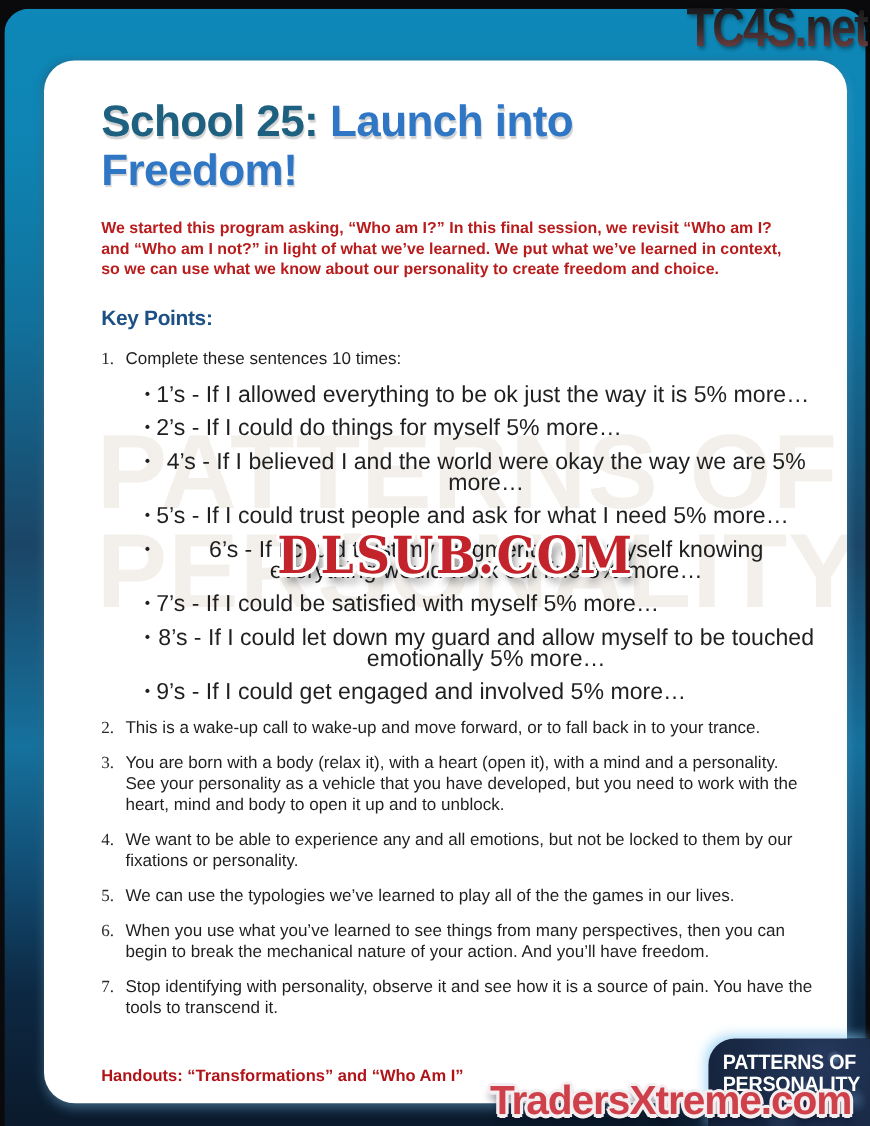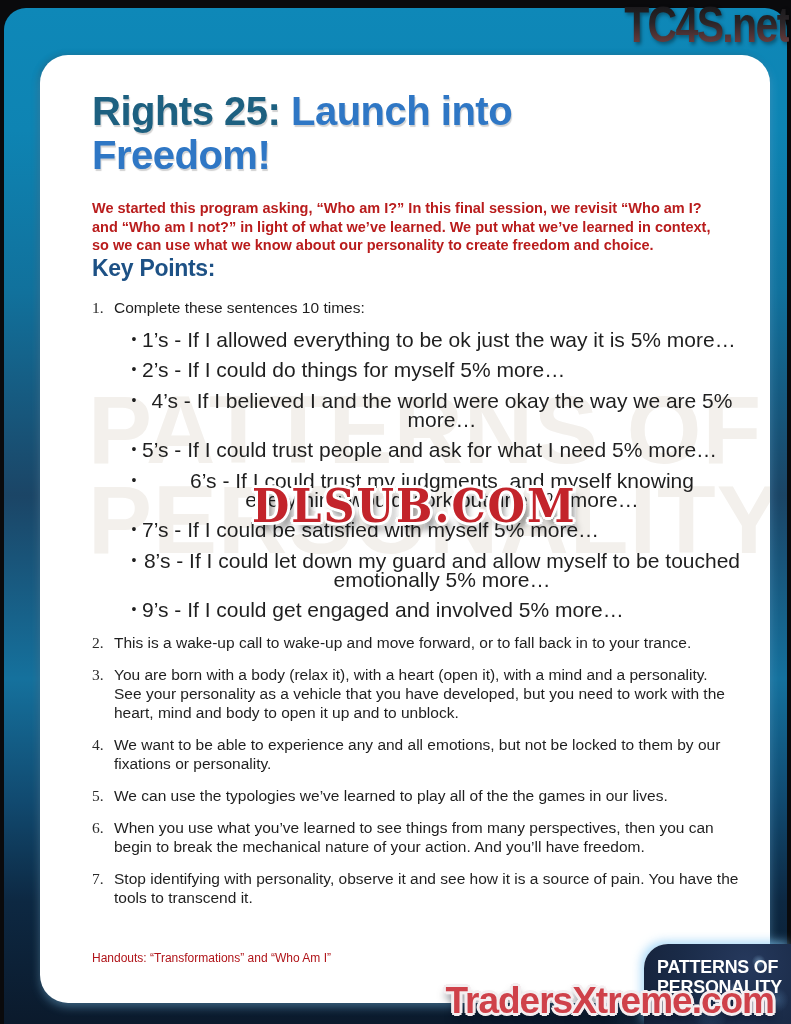--- a/index.html
+++ b/index.html
@@ -35,34 +35,34 @@
   .content { position:relative; z-index:1; }
 
   h1.title { width:505px; font-size:40px; line-height:44px; font-weight:bold;
     letter-spacing:-0.5px; text-shadow:1px 2px 1px rgba(0,0,0,.18); }
   .title-teal { color:#1d6080; }
   .title-blue { color:#2f77c5; }
 
   .intro { margin-top:22px; width:628px; font-size:14.5px; line-height:18.5px;
     font-weight:bold; color:#b91c1c; }
 
-  .kp-heading { font-size:23px; font-weight:bold; color:#1d5185;
+  .kp-heading { margin-top:24px; font-size:19px; font-weight:bold; color:#1d5185;
     letter-spacing:-0.3px; }
 
   .kp-list { margin-top:16px; color:#1f1f1f; }
   .kp-item { display:flex; margin-bottom:13px; }
   .kp-num { width:22px; flex:0 0 22px; font-family:"Liberation Serif", serif;
     font-size:15.5px; line-height:19px; color:#2a2a2a; }
   .kp-text { font-size:15.5px; line-height:19px; max-width:625px; }
   .kp-bullets { margin:2px 0 14px 34px; }
   .kp-bullet { display:flex; margin-bottom:11.5px; font-size:21px; line-height:19px;text-align:center; }
   .kp-bullet::before { content:"\2022"; flex:0 0 16px; font-size:14px; }
   .kp-bullet > div { max-width:600px; }
 
-  .handouts { margin-top:44px; font-size:12px; font-weight:normal; color:#b01419; }
+  .handouts { margin-top:44px; font-size:15px; font-weight:bold; color:#b01419; }
 
   .footer { position:absolute; left:0; right:0; bottom:38px; text-align:center;
     font-family:"DejaVu Serif", serif; font-size:9px; color:#5a5550;
     letter-spacing:.2px; }
 
   
   .logo-block {
     position:absolute; right:0; bottom:0; width:147px; height:80px; z-index:3;
     border-top-left-radius:24px;
     background:radial-gradient(circle at 70% 25%, #26395d 0%, #1a2b48 55%, #15223a 100%);
@@ -115,21 +115,21 @@
   <div class="frame"></div>
 
   <div class="card">
 
     <div class="ghost">
       <div>PATTERNS OF</div>
       <div>PERSONALITY</div>
     </div>
 
     <div class="content">
-      <h1 class="title"><span class="title-teal">Rights 25: </span><span class="title-blue">Launch into Freedom!</span></h1>
+      <h1 class="title"><span class="title-teal">School 25: </span><span class="title-blue">Launch into Freedom!</span></h1>
 
       <p class="intro">We started this program asking, “Who am I?” In this final session, we revisit “Who am I? and “Who am I not?” in light of what we’ve learned. We put what we’ve learned in context, so we can use what we know about our personality to create freedom and choice.</p>
 
       <h2 class="kp-heading">Key Points:</h2>
 
       <div class="kp-list">
 
         <div class="kp-item">
           <span class="kp-num">1.</span>
           <div class="kp-text">Complete these sentences 10 times:</div>

